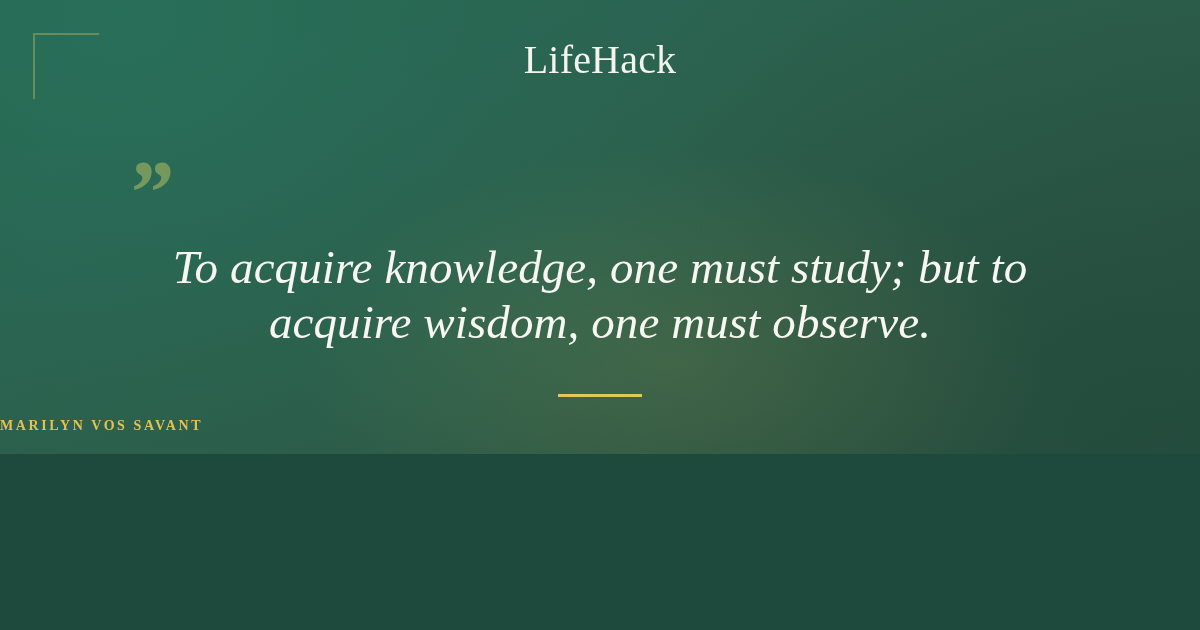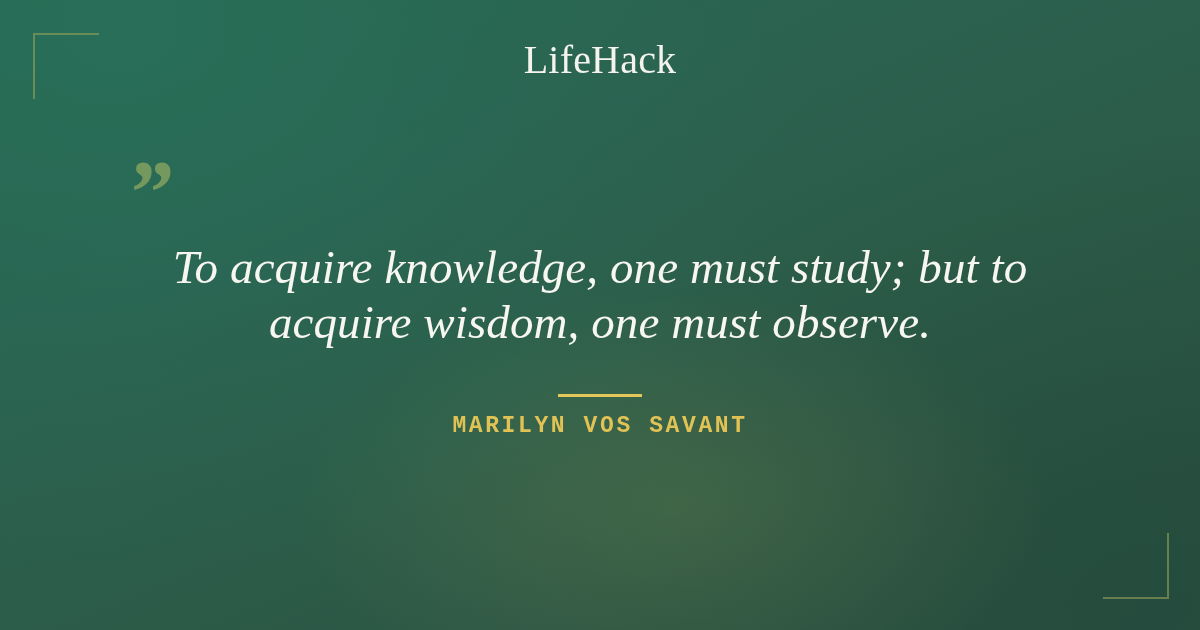--- a/index.html
+++ b/index.html
@@ -5,21 +5,21 @@
 <style>
   html, body {
     margin: 0;
     padding: 0;
     background: #1d4a3c;
   }
 
   #card {
     position: relative;
     width: 1200px;
-    height: 630px;
+    height: 454px;
     overflow: hidden;
     font-family: "Liberation Sans", sans-serif;
     background-color: #2a6150;
     background-image:
       radial-gradient(ellipse 520px 300px at 56% 80%, rgba(150,158,80,0.20) 0%, rgba(150,158,80,0.09) 42%, rgba(150,158,80,0) 72%),
       radial-gradient(ellipse 900px 700px at 10% 4%, rgba(40,112,90,0.85) 0%, rgba(40,112,90,0.25) 46%, rgba(40,112,90,0) 78%),
       radial-gradient(ellipse 760px 620px at 96% 96%, rgba(34,74,60,0.75) 0%, rgba(34,74,60,0.22) 52%, rgba(34,74,60,0) 80%),
       linear-gradient(157deg, #27674f 0%, #2b6250 30%, #2c5c49 58%, #2c5443 82%, #2a5041 100%);
   }
 
@@ -104,23 +104,23 @@
     height: 3px;
     background: #e3c75a;
   }
 
   
   #attribution {
     position: absolute;
     left: 0;
     top: 414px;
     width: 1200px;
-    text-align: center;
-    font-family: Liberation Mono, monospace;
-    font-size: 23px;
+    text-align: left;
+    font-family: Liberation Serif, serif;
+    font-size: 14px;
     line-height: 24px;
     font-weight: 700;
     letter-spacing: 2.6px;
     color: #e0c255;
     text-transform: uppercase;
   }
 </style>
 </head>
 <body>
 

